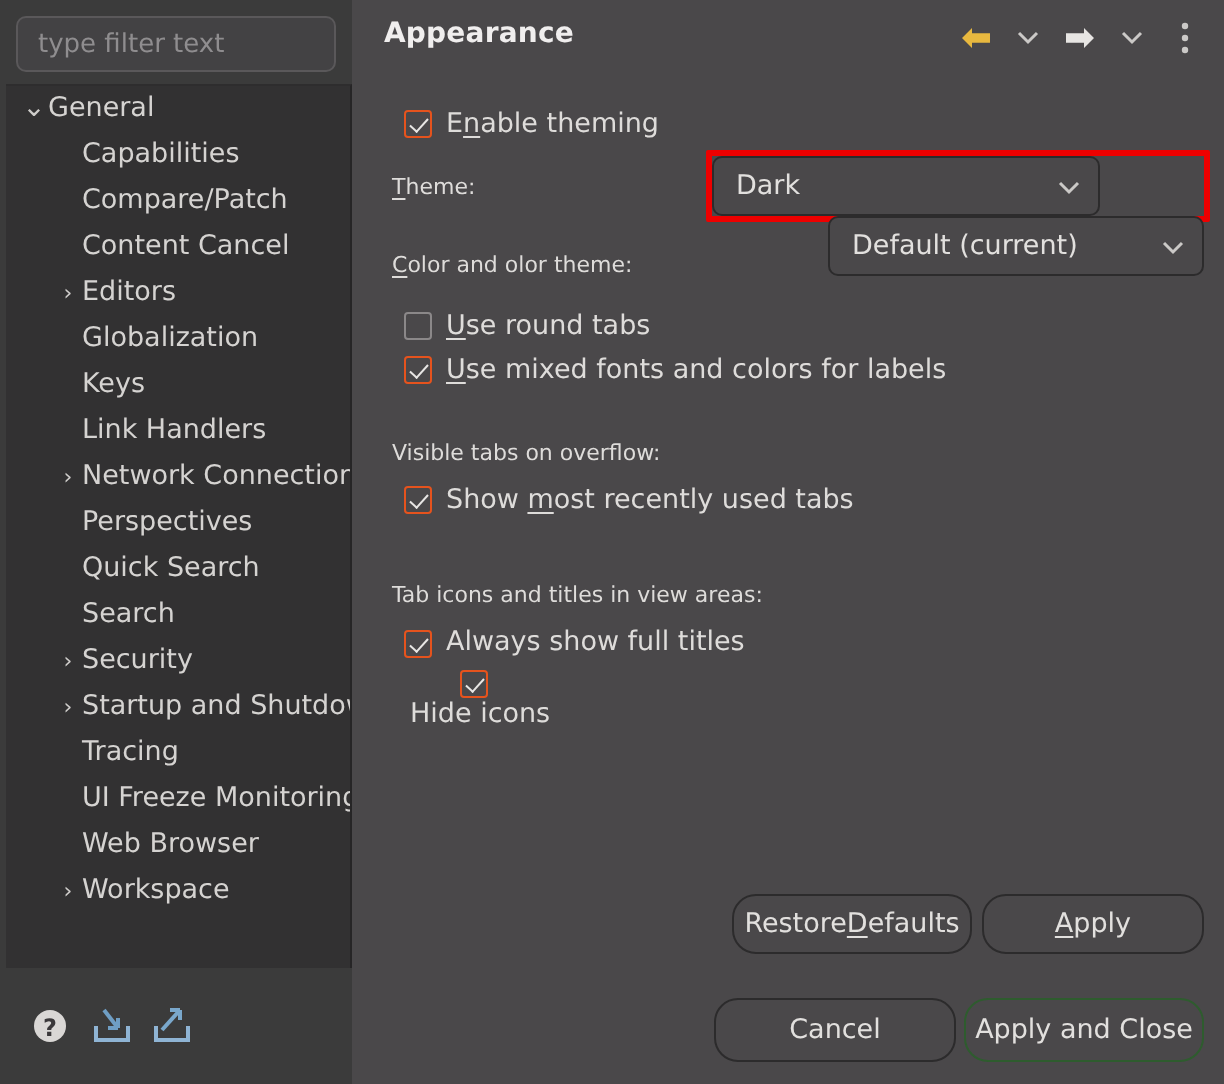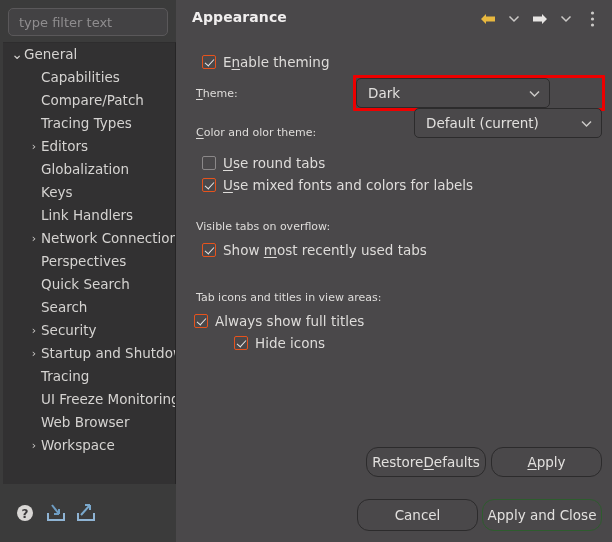--- a/index.html
+++ b/index.html
@@ -209,21 +209,21 @@
 <div id="root">
 
   <div id="left-pane">
 
     <input id="filter-input" type="text" placeholder="type filter text" value="" style="">
 
     <div id="tree-panel">
         <div class="tree-item lvl0"><span class="twisty" style="font-size: 14px;">⌄</span><span class="lbl">General</span></div>
         <div class="tree-item lvl1"><span class="tw-spacer"></span><span class="lbl">Capabilities</span></div>
         <div class="tree-item lvl1"><span class="tw-spacer"></span><span class="lbl">Compare/Patch</span></div>
-        <div class="tree-item lvl1"><span class="tw-spacer"></span><span class="lbl">Tracing Types</span></div>
+        <div class="tree-item lvl1"><span class="tw-spacer"></span><span class="lbl">Content Cancel</span></div>
         <div class="tree-item lvl1"><span class="twisty">›</span><span class="lbl">Editors</span></div>
         <div class="tree-item lvl1"><span class="tw-spacer"></span><span class="lbl">Globalization</span></div>
         <div class="tree-item lvl1"><span class="tw-spacer"></span><span class="lbl">Keys</span></div>
         <div class="tree-item lvl1"><span class="tw-spacer"></span><span class="lbl">Link Handlers</span></div>
         <div class="tree-item lvl1"><span class="twisty">›</span><span class="lbl">Network Connections</span></div>
         <div class="tree-item lvl1"><span class="tw-spacer"></span><span class="lbl">Perspectives</span></div>
         <div class="tree-item lvl1"><span class="tw-spacer"></span><span class="lbl">Quick Search</span></div>
         <div class="tree-item lvl1"><span class="tw-spacer"></span><span class="lbl">Search</span></div>
         <div class="tree-item lvl1"><span class="twisty">›</span><span class="lbl">Security</span></div>
         <div class="tree-item lvl1"><span class="twisty">›</span><span class="lbl">Startup and Shutdown</span></div>
@@ -346,26 +346,26 @@
 
       <span class="plainlabel" style="left:20px; top:182px;">Visible tabs on overflow:</span>
 
       <div class="row-check" style="left:26px; top:204px;">
         <span class="cbx checked" style="border-color: rgb(230, 83, 29);"></span>
         <span class="ctext"><span>Show </span><span class="mn">m</span><span>ost recently used tabs</span></span>
       </div>
 
       <span class="plainlabel" style="left:20px; top:253px;">Tab icons and titles in view areas:</span>
 
-      <div class="row-check" style="left:18px; top:275px;">
+      <div class="row-check" style="left:26px; top:275px;align-items:flex-end;">
         <span class="cbx checked" style="border-color: rgb(230, 83, 29);"></span>
         <span class="ctext">Always show full titles</span>
       </div>
 
-      <div class="row-check" style="left:58px; top:297px;">
+      <div class="row-check" style="left:29px; top:297px;flex-direction:column;">
         <span class="cbx checked" style="border-color: rgb(230, 83, 29);"></span>
         <span class="ctext">Hide icons</span>
       </div>
 
     </div>
 
     <div class="btn" style="left:190px; top:447px; width:120px; height:30px;">
         <span>Restore </span>
         <span class="mn">D</span>
         <span>efaults</span>

